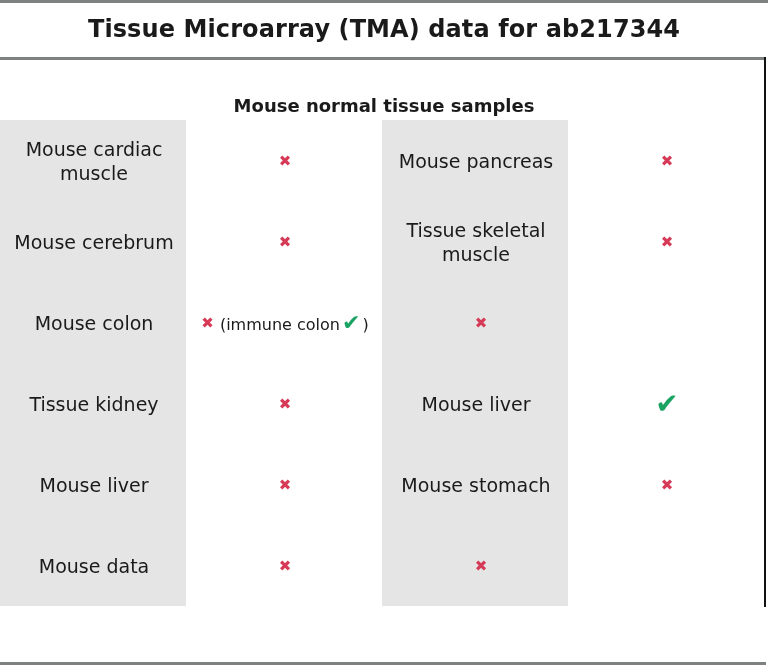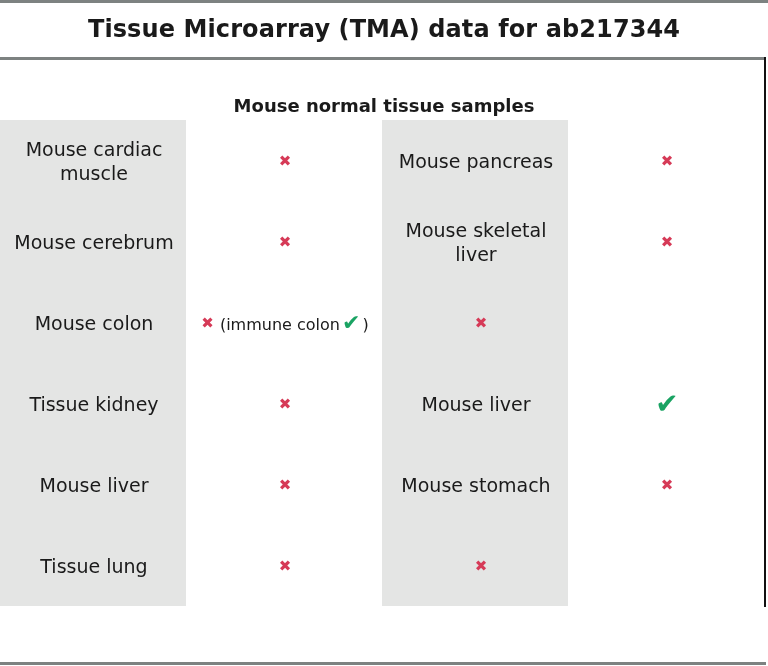--- a/index.html
+++ b/index.html
@@ -52,21 +52,21 @@
     <div class="cell-val">
         <span class="cross">✖</span>
       </div>
   </div>
 
   <div class="row">
     <div class="cell-name">Mouse cerebrum</div>
     <div class="cell-val">
         <span class="cross">✖</span>
       </div>
-    <div class="cell-name">Mouse skeletal liver</div>
+    <div class="cell-name">Tissue skeletal muscle</div>
     <div class="cell-val">
         <span class="cross">✖</span>
       </div>
   </div>
 
   <div class="row">
     <div class="cell-name">Mouse colon</div>
     <div class="cell-val">
       <span class="note-wrap">
         <span class="cross">✖</span>
@@ -96,21 +96,21 @@
     <div class="cell-val">
         <span class="cross">✖</span>
       </div>
     <div class="cell-name">Mouse stomach</div>
     <div class="cell-val">
         <span class="cross">✖</span>
       </div>
   </div>
 
   <div class="row">
-    <div class="cell-name">Tissue lung</div>
+    <div class="cell-name">Mouse data</div>
     <div class="cell-val">
         <span class="cross">✖</span>
       </div>
     <div class="cell-val">
         <span class="cross">✖</span>
       </div>
   </div>
 </div>
 
 <div class="hline" id="line-bottom"></div>

